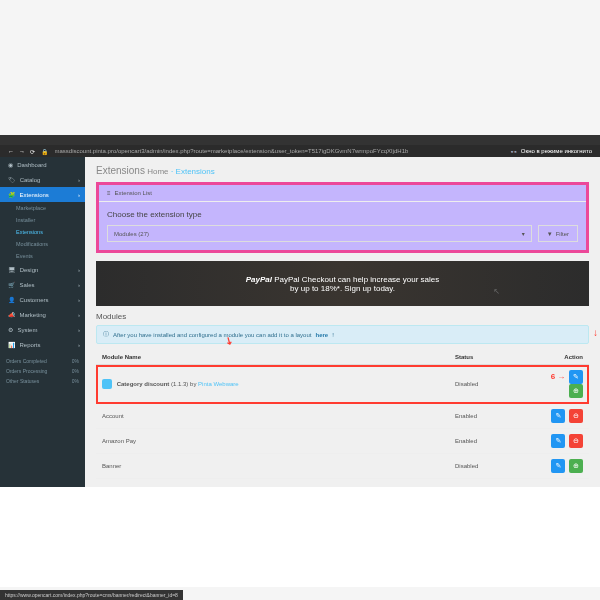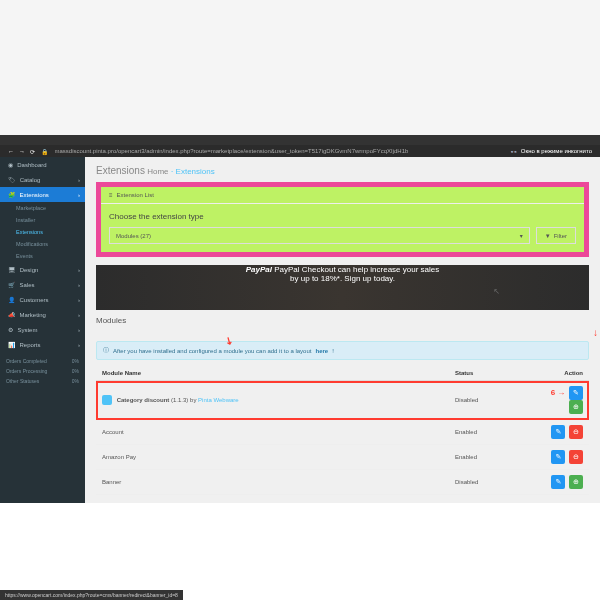--- a/index.html
+++ b/index.html
@@ -16,30 +16,30 @@
 .sidebar-item{padding:4px 8px;display:flex;align-items:center;gap:4px;cursor:pointer;position:relative}
 .sidebar-item.active{background:#1c7cd6;color:#fff}
 .sidebar-item .chev{position:absolute;right:5px}
 .sidebar-sub{padding:3px 8px 3px 16px;color:#78909c;font-size:5.5px;cursor:pointer}
 .sidebar-sub.active{color:#4fc3f7}
 .sidebar-bottom{padding:4px 6px;font-size:5px;color:#78909c}
 .sidebar-bottom .row{display:flex;justify-content:space-between;padding:2px 0}
 .main{flex:1;padding:8px 11px;background:#f0f0f0}
 .breadcrumb{color:#4fc3f7;font-size:8px;margin-bottom:6px}
 .breadcrumb .home{color:#888}
-.panel{background:#bef264;border:5px solid #ec4899;margin-bottom:8px}
+.panel{background:#c4b5fd;border:3px solid #ec4899;margin-bottom:8px}
 .panel-head{padding:5px 8px;border-bottom:1px solid #eee;color:#555;font-size:6px;display:flex;align-items:center;gap:4px}
 .panel-body{padding:8px}
 .choose-label{color:#444;font-size:8px;margin-bottom:6px}
 .filter-row{display:flex;gap:6px}
 .select-box{flex:1;border:1px solid #ddd;padding:4px 6px;font-size:6px;color:#555;display:flex;justify-content:space-between;align-items:center;cursor:pointer}
 .filter-btn{border:1px solid #ddd;padding:4px 8px;font-size:6px;color:#555;display:flex;align-items:center;gap:3px;cursor:pointer}
-.banner{height:45px;background:linear-gradient(90deg,#2c2c2c 0%,#3a3530 50%,#2c2c2c 100%);display:flex;flex-direction:column;align-items:center;color:#fff;font-size:8px;text-align:center;margin-bottom:6px}
+.banner{height:45px;background:linear-gradient(90deg,#2c2c2c 0%,#3a3530 50%,#2c2c2c 100%);display:flex;flex-direction:column;align-items:center;justify-content:center;color:#fff;font-size:8px;text-align:center;margin-bottom:6px}
 .banner .pp{font-style:italic;font-weight:bold}
-.section-title{color:#555;font-size:8px;margin-bottom:16px}
+.section-title{color:#555;font-size:8px;margin-bottom:4px}
 .info-bar{background:#d9edf7;border:1px solid #bce8f1;color:#31708f;padding:4px 6px;font-size:6px;border-radius:2px;margin-bottom:6px;display:flex;align-items:center;gap:4px}
 .info-bar b{color:#2579a9}
 table{width:100%;border-collapse:collapse;font-size:6px}
 th{text-align:left;padding:4px 6px;border-bottom:1px solid #ddd;color:#333;font-weight:bold}
 th:last-child,td:last-child{text-align:right}
 td{padding:5px 6px;border-bottom:1px solid #eee;color:#555}
 .highlight-row{outline:2px solid #ff3b30;outline-offset:-2px}
 .mod-icon{display:inline-block;width:10px;height:10px;background:#4fc3f7;border-radius:2px;vertical-align:middle;margin-right:3px}
 .author{color:#4fc3f7}
 .action-btn{display:inline-block;width:14px;height:14px;border-radius:2px;text-align:center;line-height:14px;color:#fff;font-size:7px;margin-left:2px;cursor:pointer}

